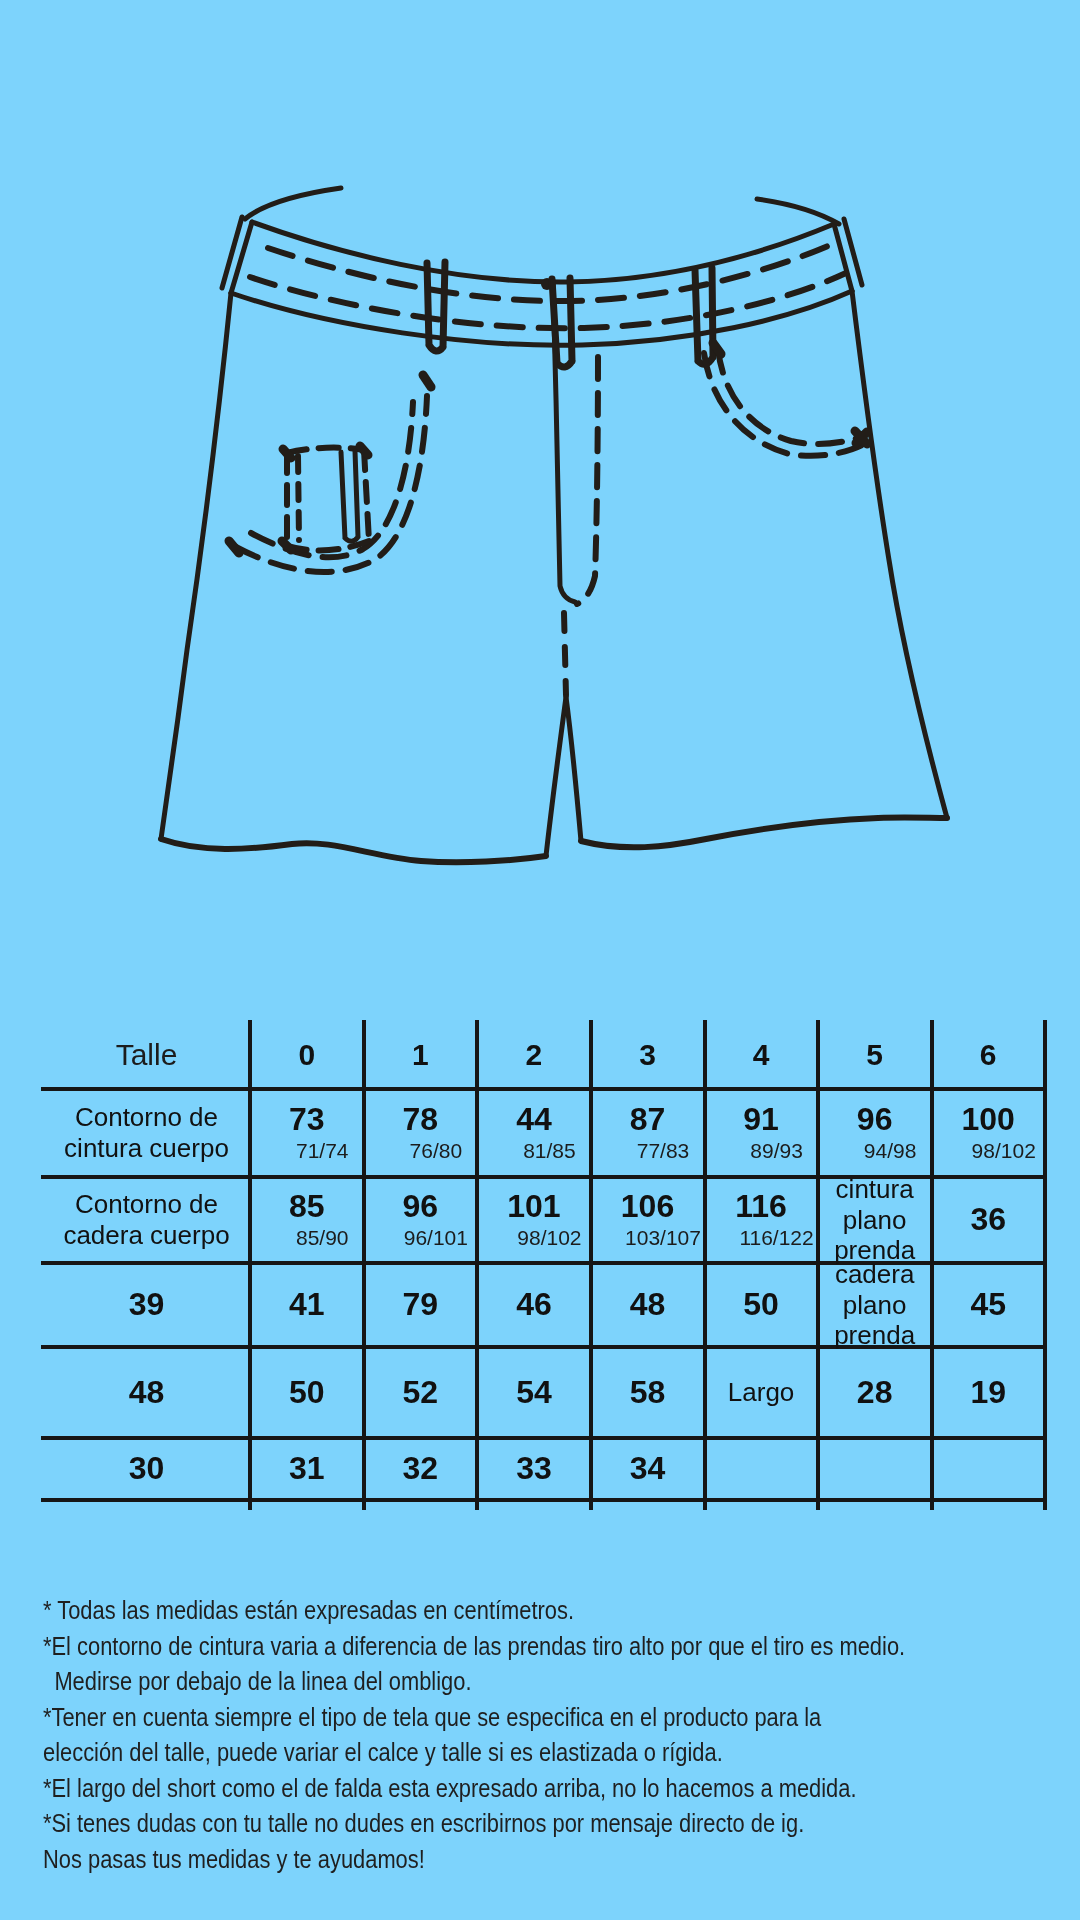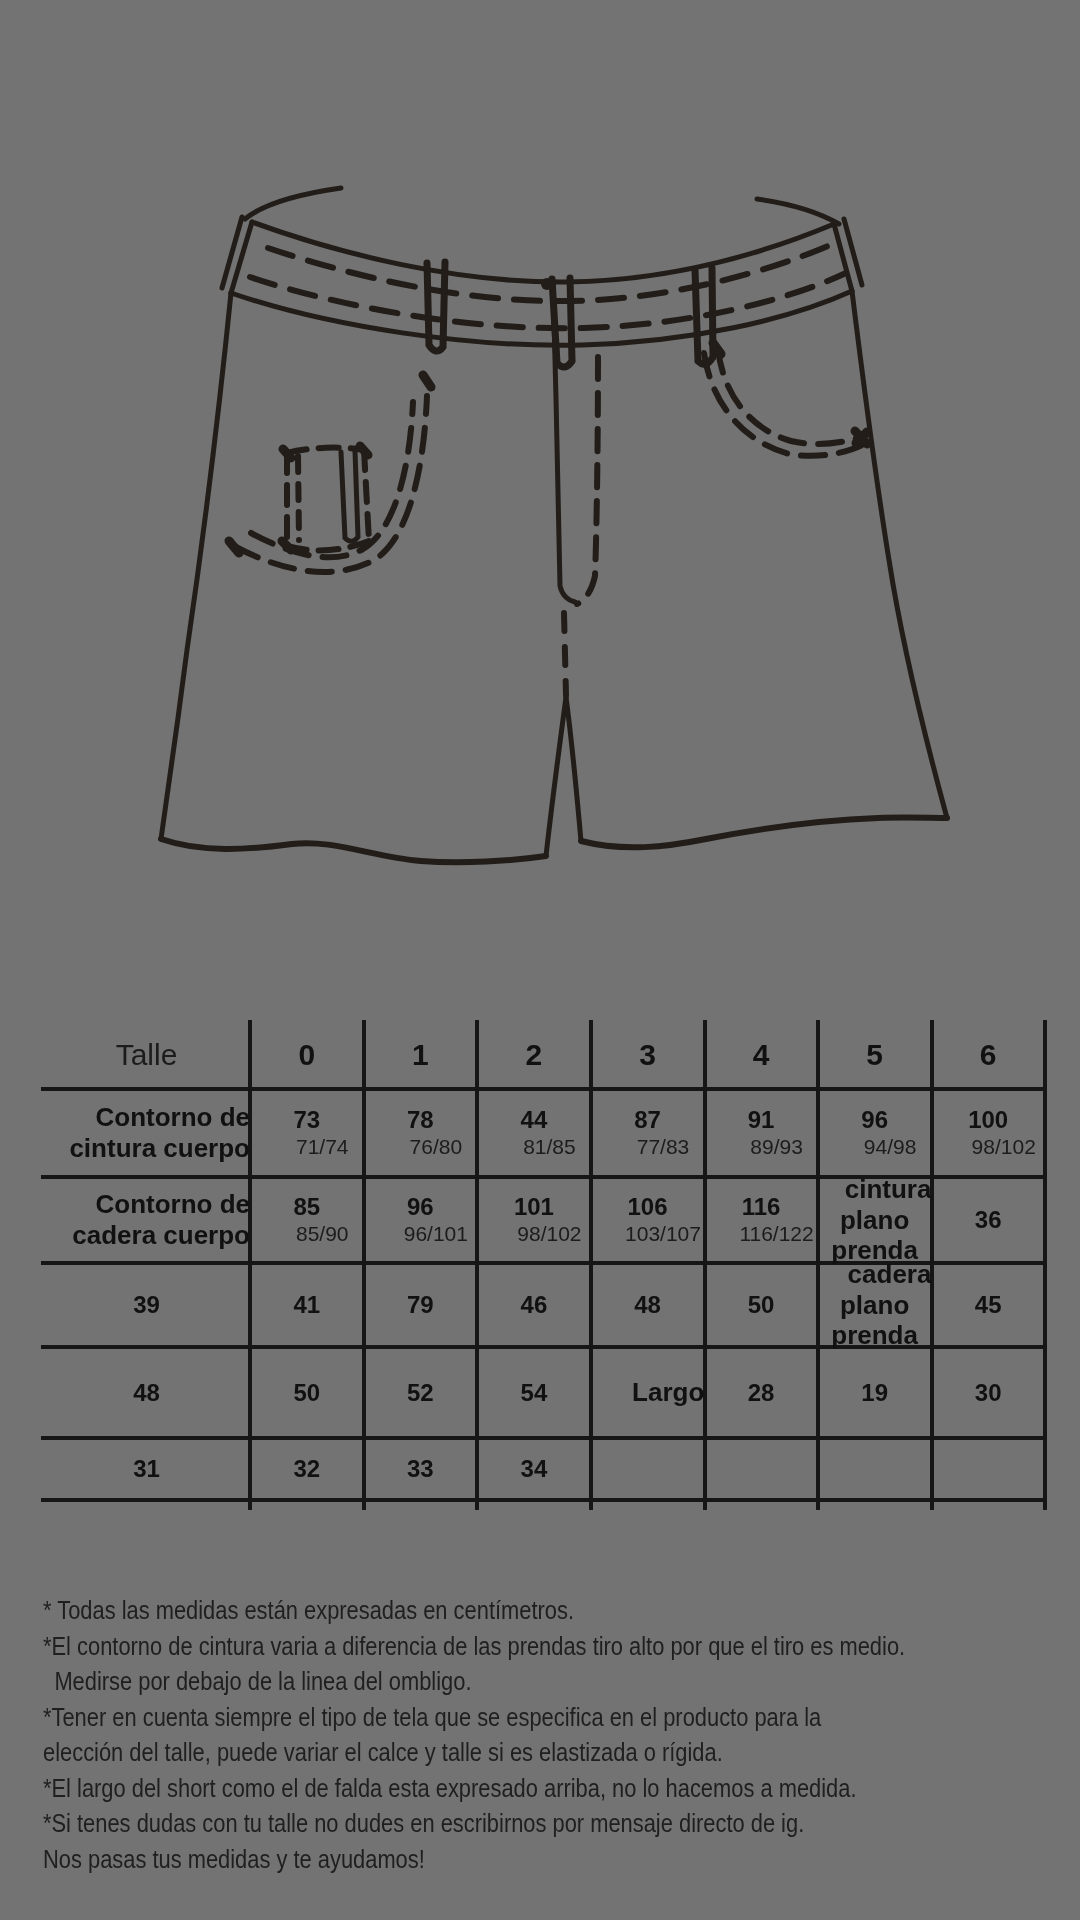--- a/index.html
+++ b/index.html
@@ -1,40 +1,40 @@
 <!DOCTYPE html>
 <html><head>
 <meta charset="utf-8">
 <style>
   html,body{margin:0;padding:0;background:#ffffff;}
   .page{
     position:relative;
     width:1080px;height:1920px;
-    background:#737373;
+    background:#7dd3fc;
     overflow:hidden;
     font-family:"Liberation Sans", sans-serif;
     color:#161616;
   }
   
   .sketch{position:absolute;left:0;top:0;width:1080px;height:900px;}
   
   .vline{position:absolute;width:4px;background:#161616;top:1020px;height:490px;}
   .hline{position:absolute;height:4px;background:#161616;left:41px;width:1006px;}
   
   .size-grid{
     position:absolute;left:43px;top:1022px;width:1002px;height:478px;
     display:grid;
     grid-template-columns:207px repeat(7,1fr);
     grid-template-rows:67px 88px 86px 84px 91px 62px;
   }
   .cell{display:flex;flex-direction:column;align-items:center;justify-content:center;text-align:center;line-height:1.15;}
   .head-label{font-size:30px;font-weight:400;color:#1c1c1c;}
   .head-num{font-size:30px;font-weight:700;color:#111;}
-  .lcell{font-size:26px;font-weight:700;color:#111;line-height:1.18;align-items:flex-end;}
-  .val .main{font-size:24px;font-weight:700;color:#111;line-height:1.05;}
+  .lcell{font-size:26px;font-weight:400;color:#111;line-height:1.18;}
+  .val .main{font-size:32px;font-weight:700;color:#111;line-height:1.05;}
   .val .sub{font-size:21px;font-weight:400;color:#1c1c1c;line-height:1.15;margin-top:2px;margin-left:31px;}
   .val .sub:empty{display:none;}
   .lcell span:empty{display:none;}
   
   .footnotes{
     position:absolute;left:43px;top:1593px;width:1150px;
     transform:scaleX(0.875);transform-origin:top left;
     font-size:25px;color:#1f1f1f;
   }
   .footnotes .fline{line-height:35.5px;white-space:nowrap;}
@@ -239,20 +239,23 @@
       </div>
     <div class="cell val">
         <span class="main">50</span>
       </div>
     <div class="cell val">
         <span class="main">52</span>
       </div>
     <div class="cell val">
         <span class="main">54</span>
       </div>
+    <div class="cell val">
+        <span class="main">58</span>
+      </div>
 
     <div class="cell lcell">
       <span>Largo</span>
 
     </div>
     <div class="cell val">
         <span class="main">28</span>
       </div>
     <div class="cell val">
         <span class="main">19</span>

